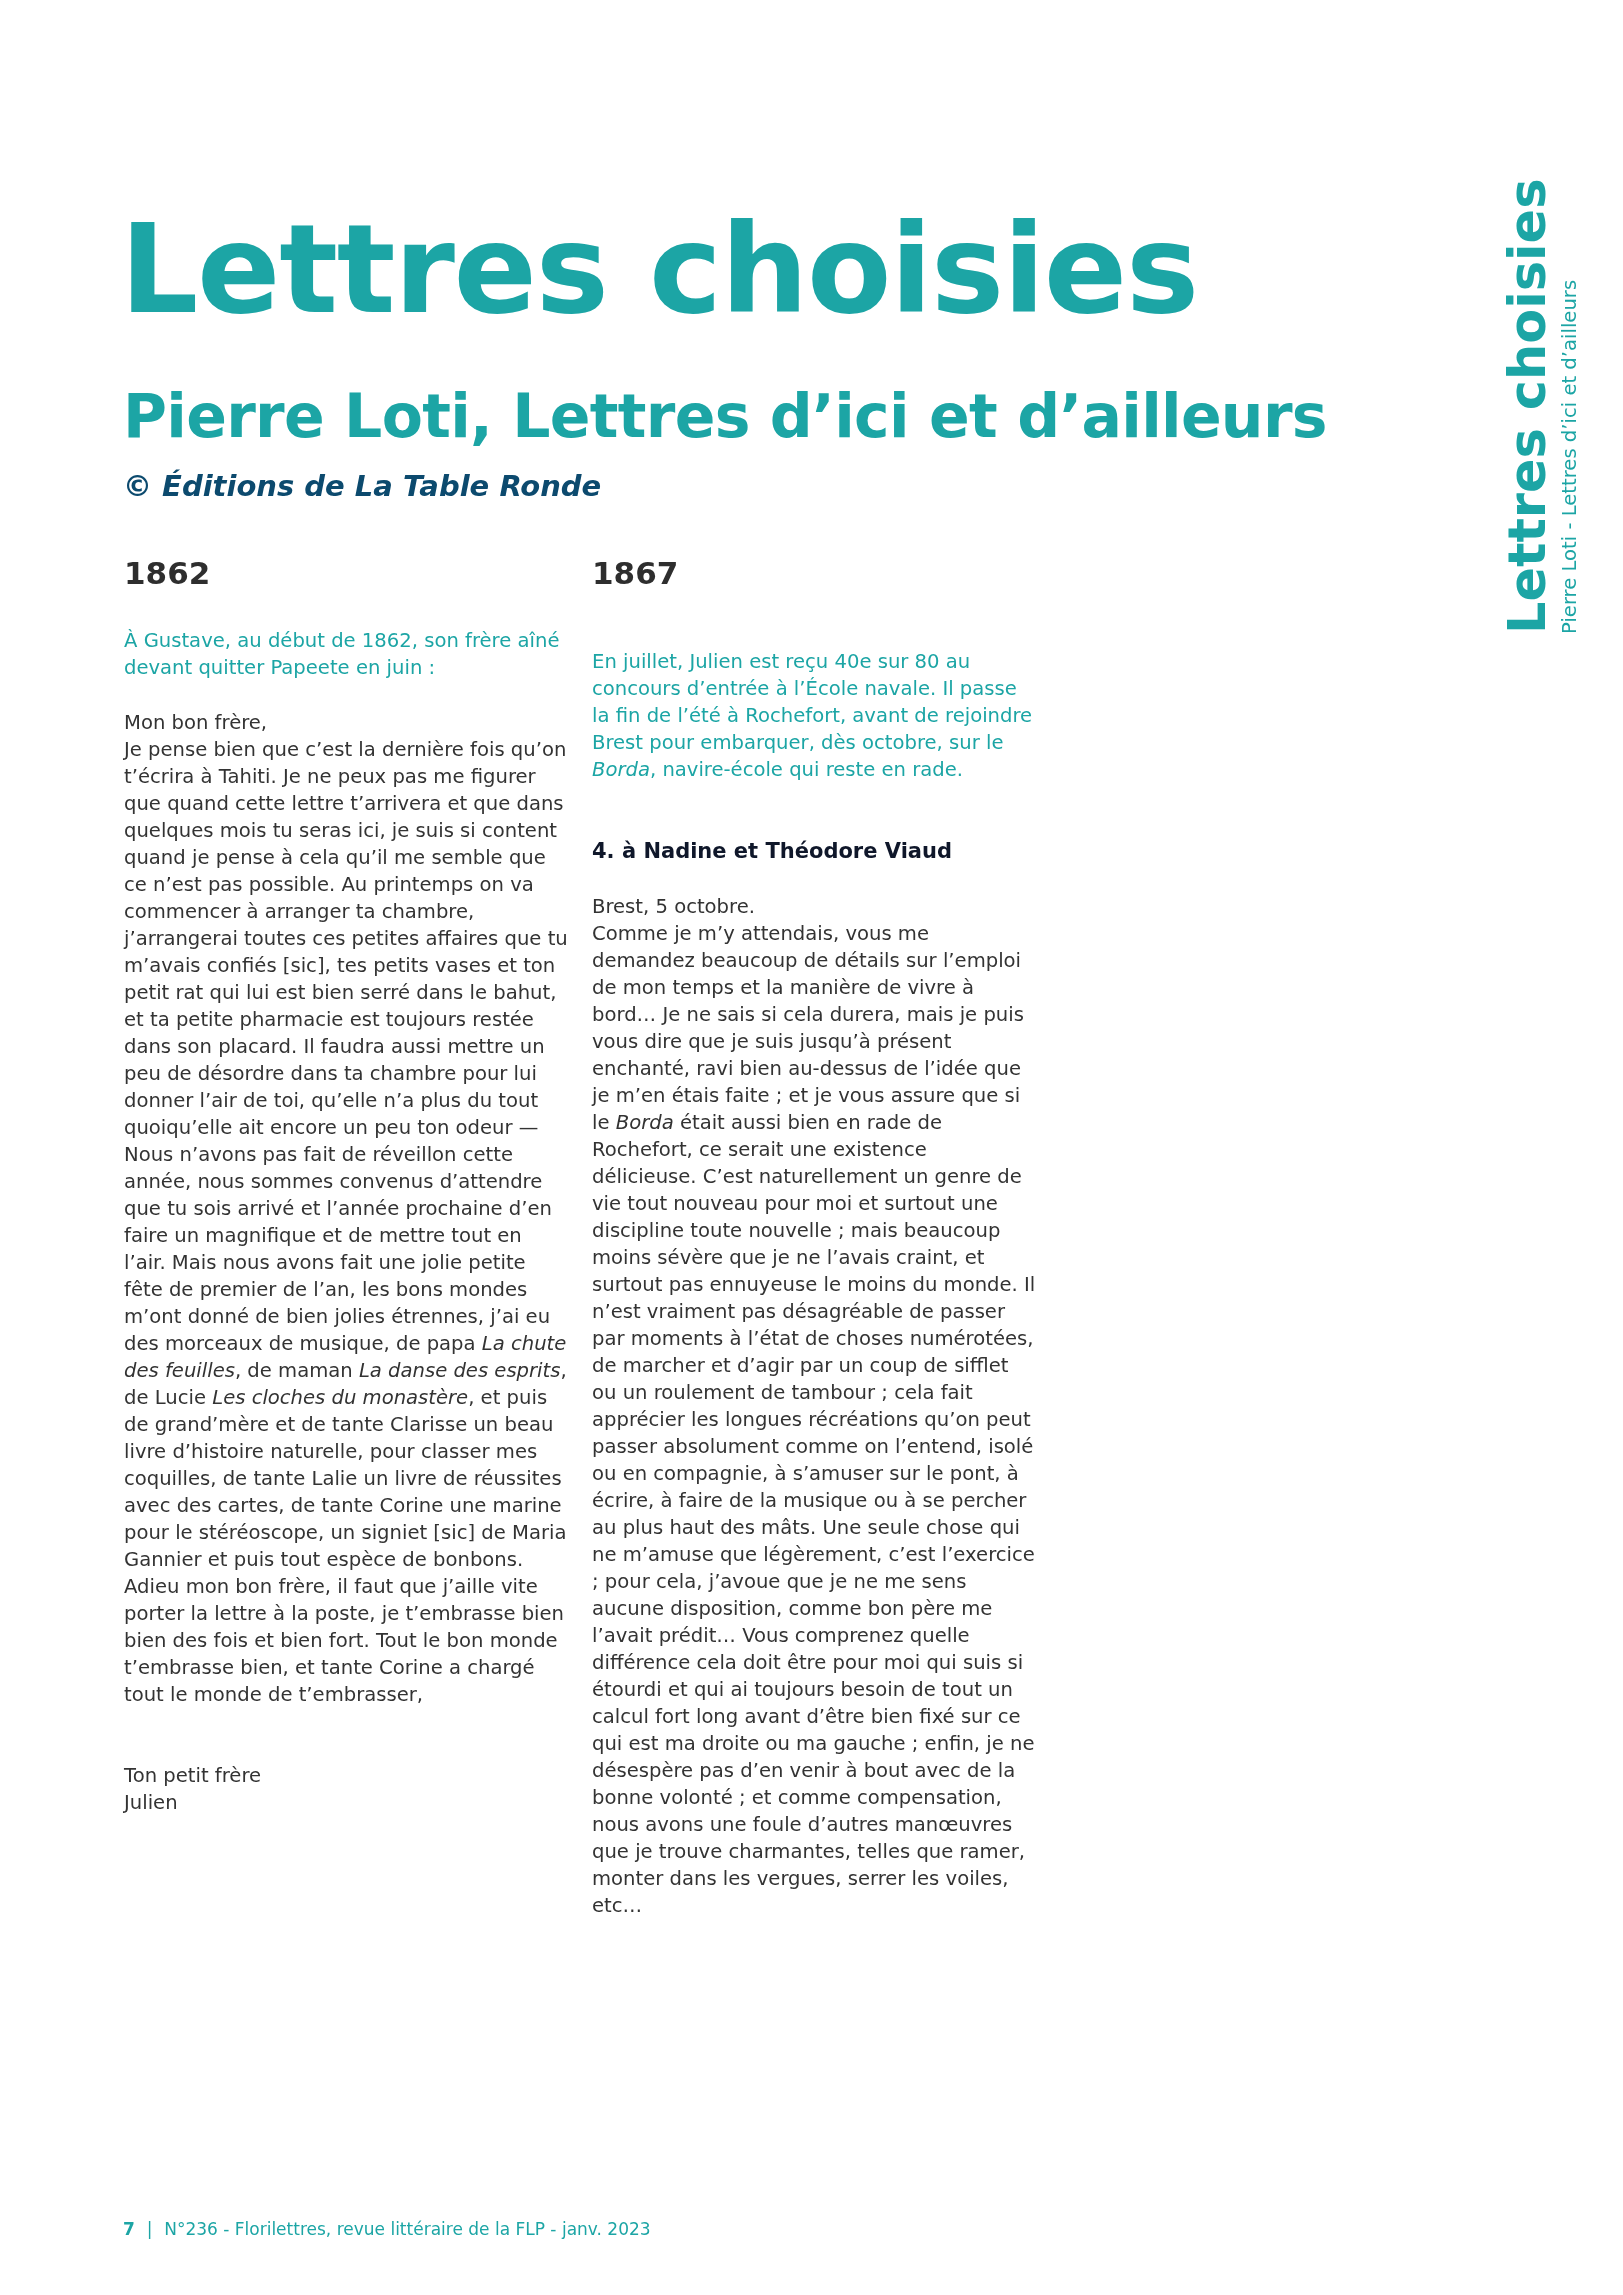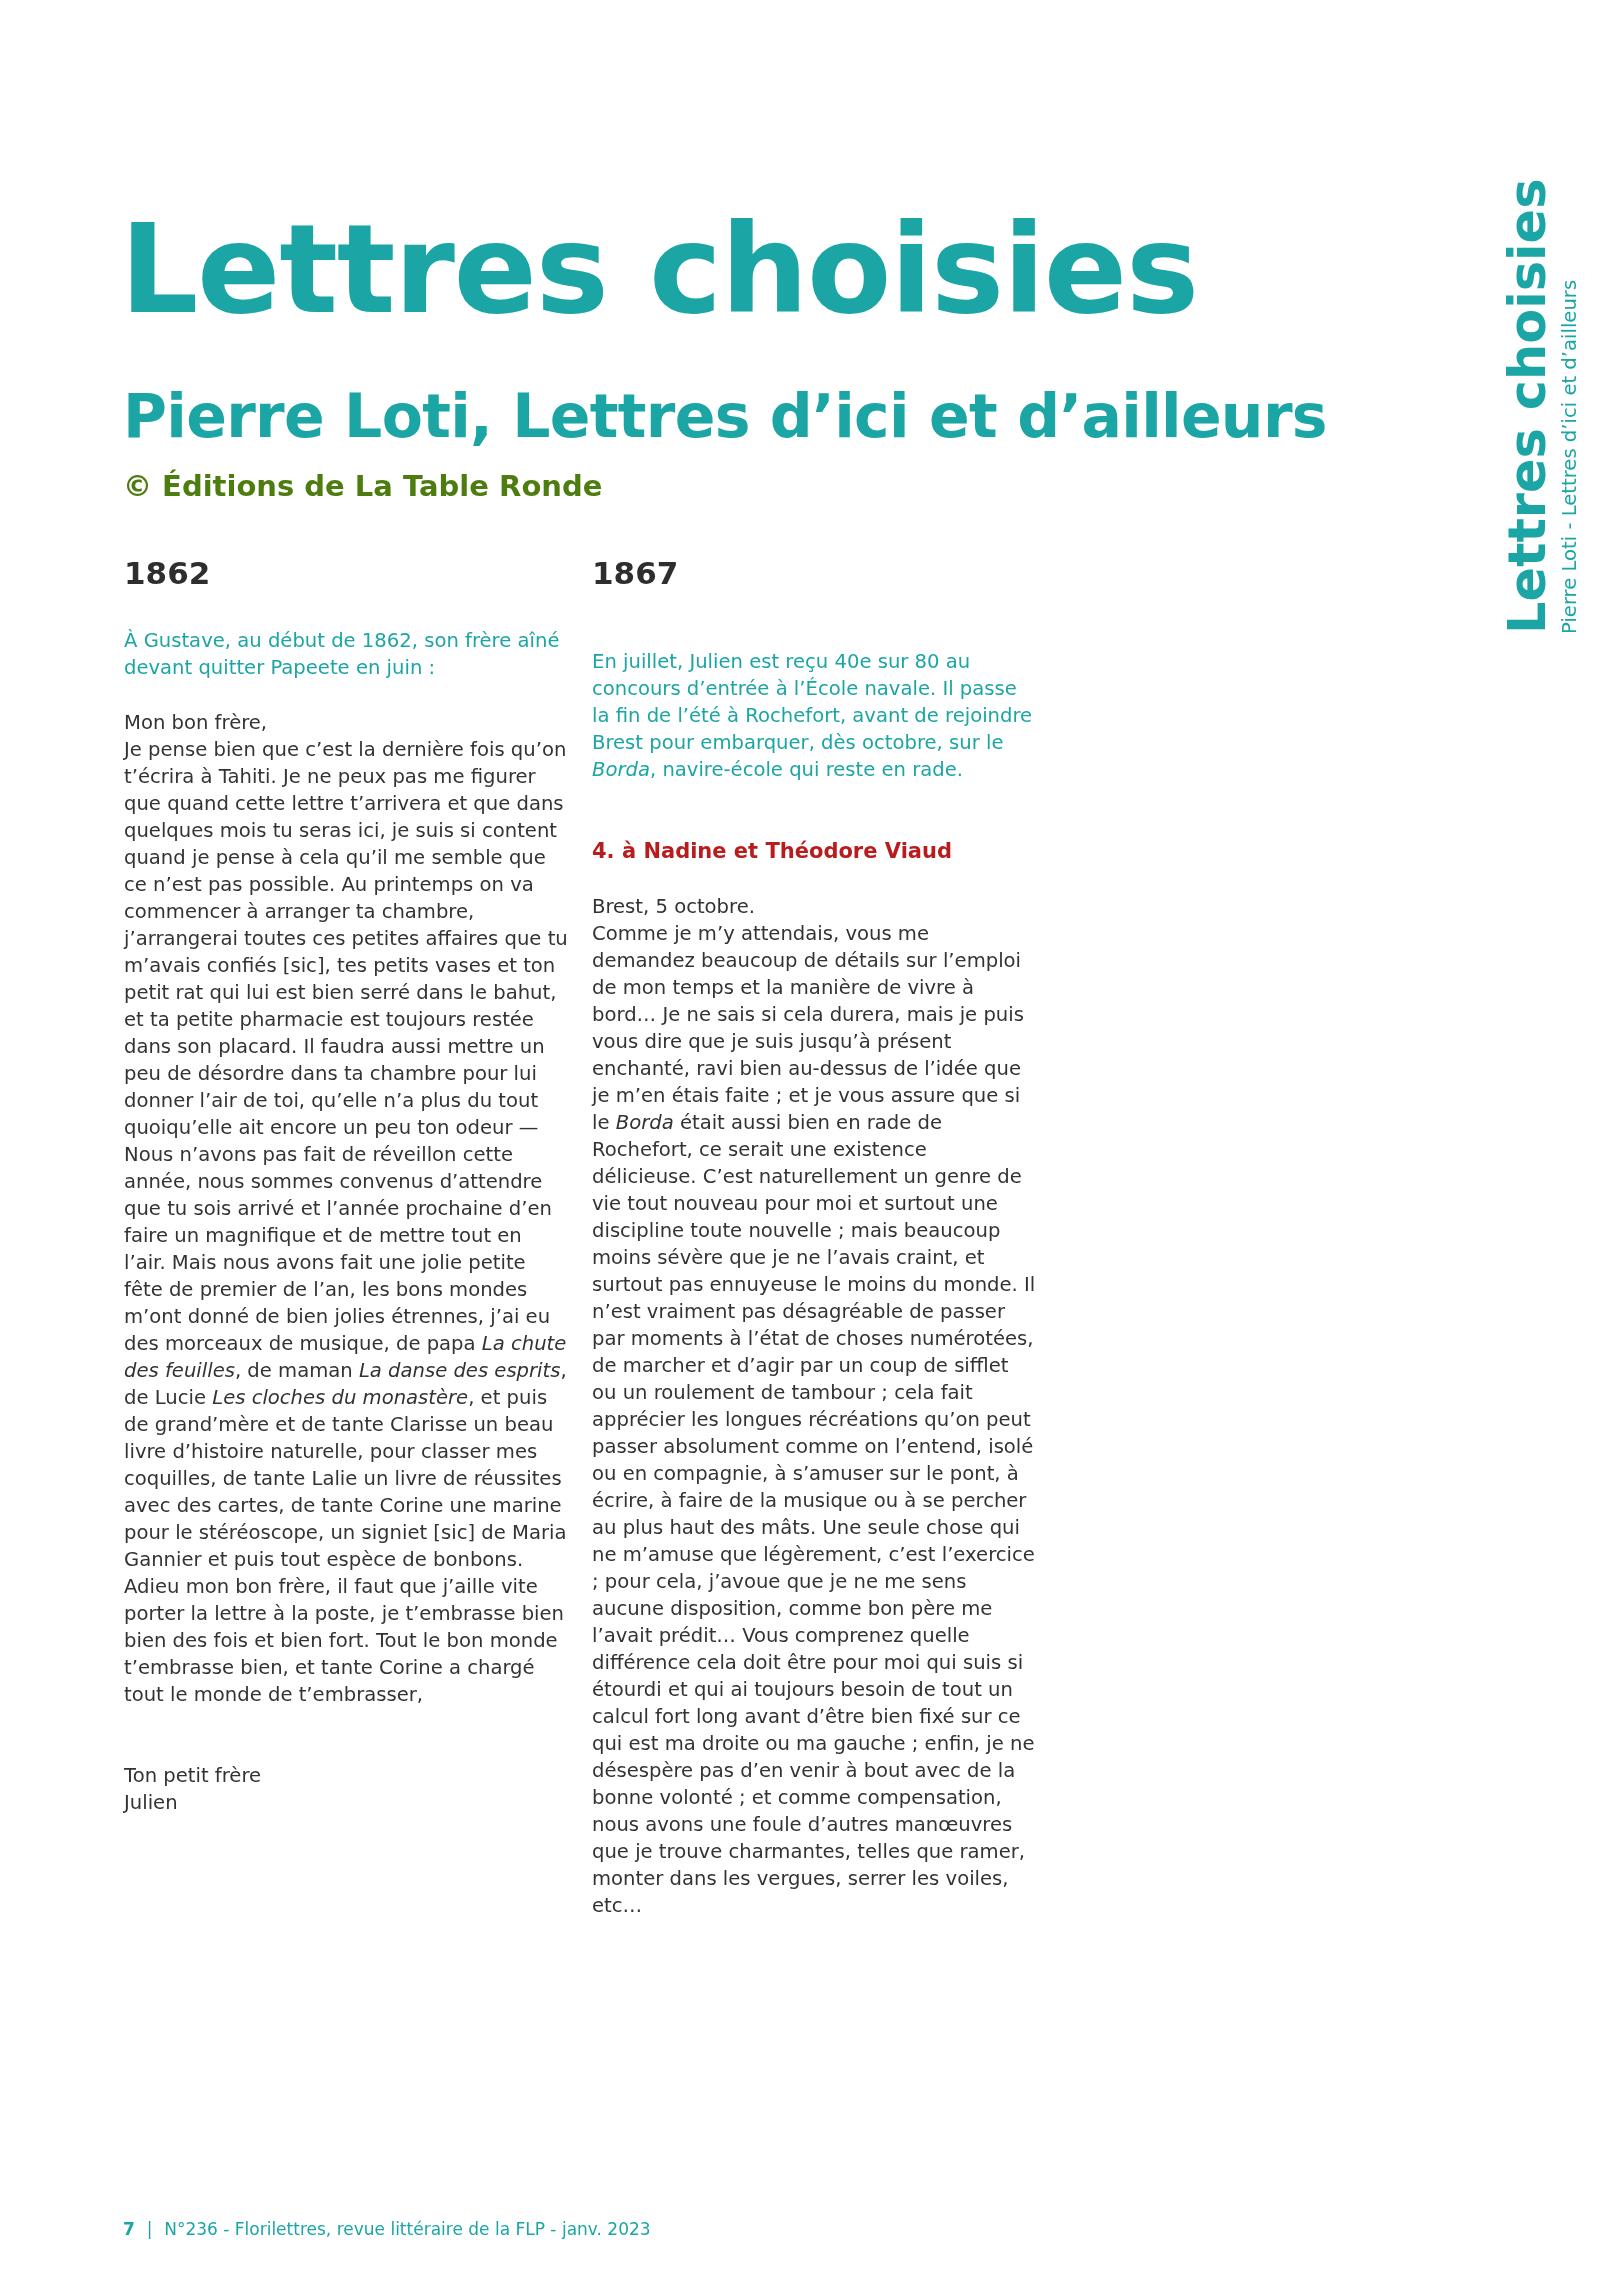--- a/index.html
+++ b/index.html
@@ -43,22 +43,23 @@
   }
   .copyright {
     position: absolute;
     left: 123px;
     top: 472px;
     margin: 0;
     font-family: "DejaVu Sans", sans-serif;
     font-weight: bold;
     font-size: 29px;
     line-height: 1;
-    color: #4d7c0f;
-    white-space: nowrap;
+    color: #0c4a6e;
+    white-space: nowrap;
+    font-style: italic;
   }
   .col {
     position: absolute;
     top: 558px;
     width: 445px;
   }
   .col-left { left: 124px; }
   .col-right { left: 592px; }
   .year {
     margin: 0;
@@ -94,21 +95,21 @@
   }
   .signoff {
     margin-top: 54px;
   }
   .letter-heading {
     margin: 55px 0 0 0;
     font-family: "DejaVu Sans", sans-serif;
     font-weight: bold;
     font-size: 21px;
     line-height: 27px;
-    color: #b91c1c;
+    color: #0f172a;
   }
   .col-right .letter {
     margin-top: 27.5px;
   }
   em { font-style: italic; }
 
   .sidebar {
     position: absolute;
     left: 1498px;
     top: 222px;

